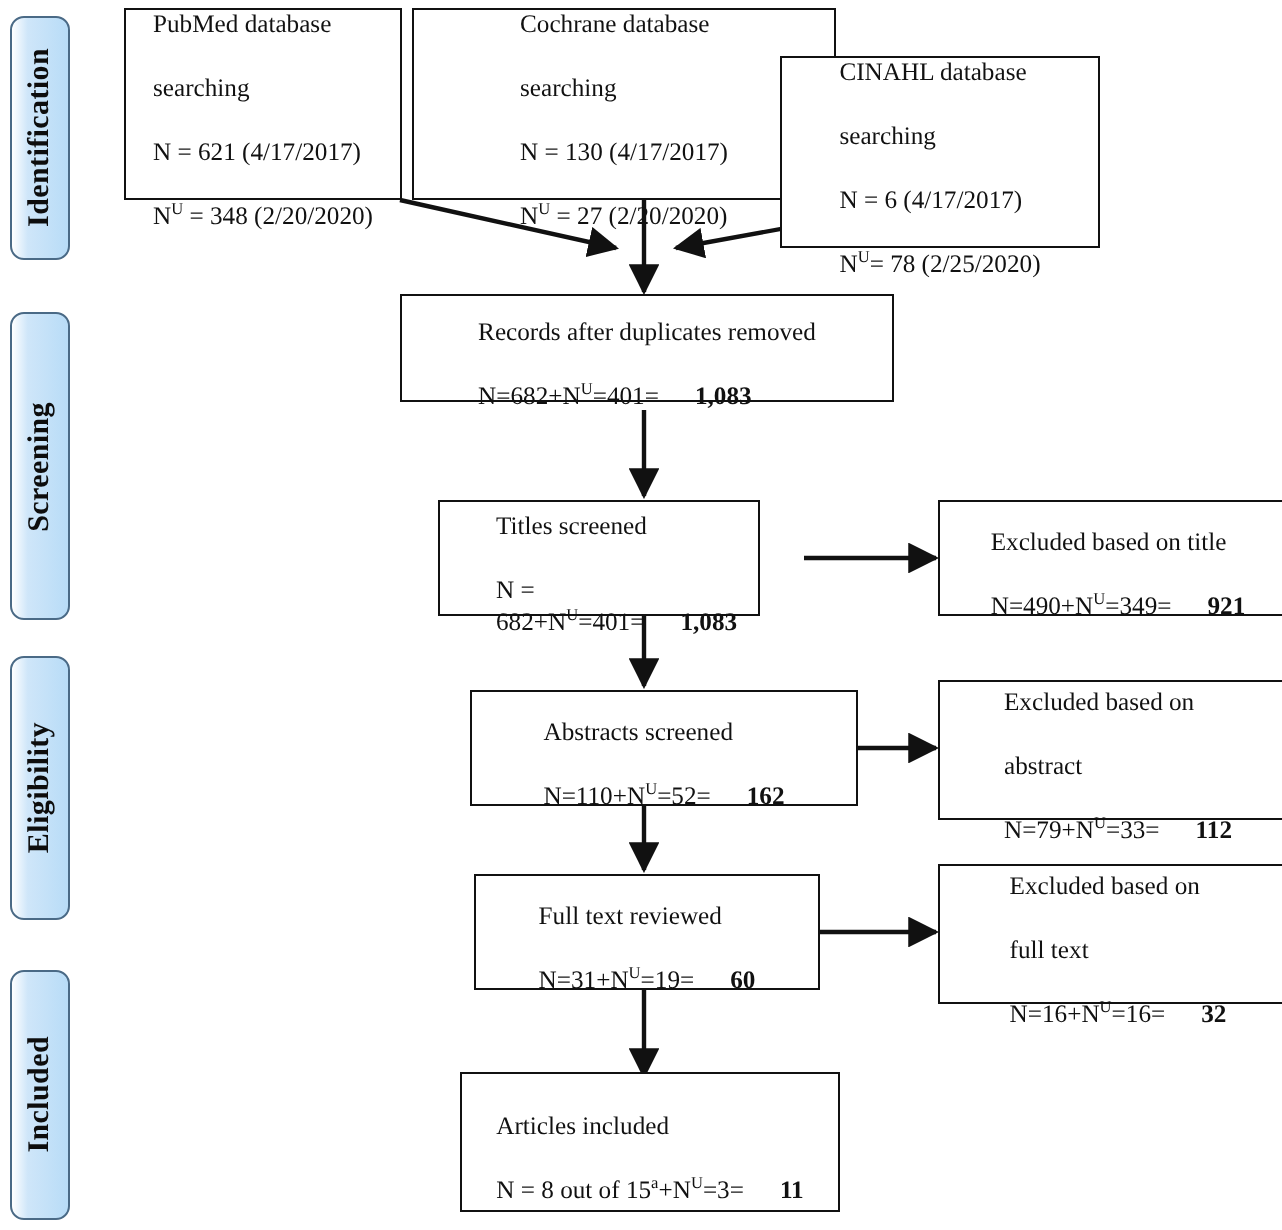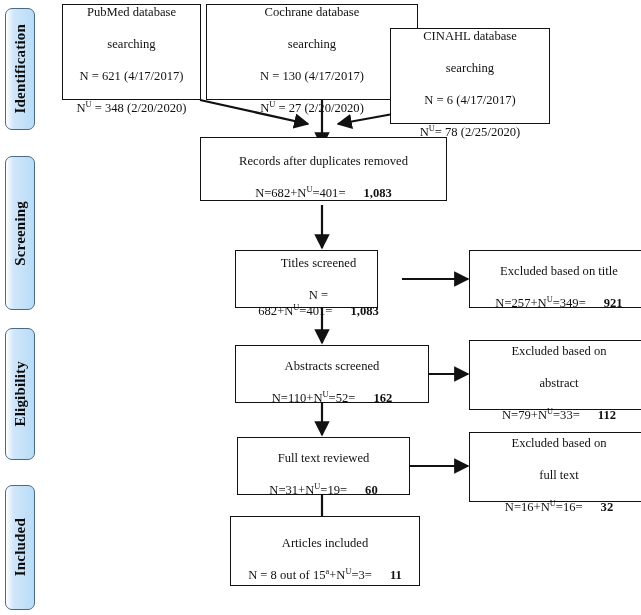--- a/index.html
+++ b/index.html
@@ -54,21 +54,20 @@
 
   
   .box {
     position: absolute;
     box-sizing: border-box;
     border: 1.9px solid #111111;
     background: #ffffff;
     display: flex;
     align-items: center;
     justify-content: center;
-    text-align: center;
   }
   .box-text {
     font-size: 12.6px;
     line-height: 1.28;
     padding: 0 4px;
     white-space: pre-line;
   }
   .box-text .b { font-weight: bold; margin-left: 18px; }
   sup {
     font-size: 0.66em;
@@ -142,38 +141,38 @@
 
   <div class="box" style="left:390px;top:4px;width:160px;height:96px;margin-top:24px;">
     <div class="box-text">
       <span>CINAHL database</span><br>
       <span>searching</span><br>
       <span>N = 6 (4/17/2017)</span><br>
       <span>N<sup>U</sup><span>= 78 (2/25/2020)</span></span>
     </div>
   </div>
 
-  <div class="box" style="left:200px;top:137px;width:247px;height:64px;">
+  <div class="box" style="left:200px;top:147px;width:247px;height:54px;">
     <div class="box-text">
       <span>Records after duplicates removed</span><br>
       <span><span>N=682+N</span><sup>U</sup><span>=401=</span><span class="b">1,083</span></span>
     </div>
   </div>
 
-  <div class="box" style="left:235px;top:250px;width:143px;height:58px;padding-left:24px;">
+  <div class="box" style="left:219px;top:250px;width:161px;height:58px;padding-left:24px;">
     <div class="box-text">
       <span>Titles screened</span><br>
       <span><span>N = 682+N</span><sup>U</sup><span>=401=</span><span class="b">1,083</span></span>
     </div>
   </div>
 
   <div class="box" style="left:469px;top:250px;width:180px;height:58px;">
     <div class="box-text">
       <span>Excluded based on title</span><br>
-      <span><span>N=257+N</span><sup>U</sup><span>=349=</span><span class="b">921</span></span>
+      <span><span>N=490+N</span><sup>U</sup><span>=349=</span><span class="b">921</span></span>
     </div>
   </div>
 
   <div class="box" style="left:235px;top:345px;width:194px;height:58px;">
     <div class="box-text">
       <span>Abstracts screened</span><br>
       <span><span>N=110+N</span><sup>U</sup><span>=52=</span><span class="b">162</span></span>
     </div>
   </div>
 
@@ -193,20 +192,20 @@
   </div>
 
   <div class="box" style="left:469px;top:432px;width:180px;height:70px;">
     <div class="box-text">
       <span>Excluded based on</span><br>
       <span>full text</span><br>
       <span><span>N=16+N</span><sup>U</sup><span>=16=</span><span class="b">32</span></span>
     </div>
   </div>
 
-  <div class="box" style="left:230px;top:516px;width:190px;height:70px;">
+  <div class="box" style="left:230px;top:536px;width:190px;height:70px;">
     <div class="box-text">
       <span>Articles included</span><br>
       <span><span>N = 8 out of 15</span><sup>a</sup><span>+N</span><sup>U</sup><span>=3=</span><span class="b">11</span></span>
     </div>
   </div>
 
 </div>
 
 </body></html>

